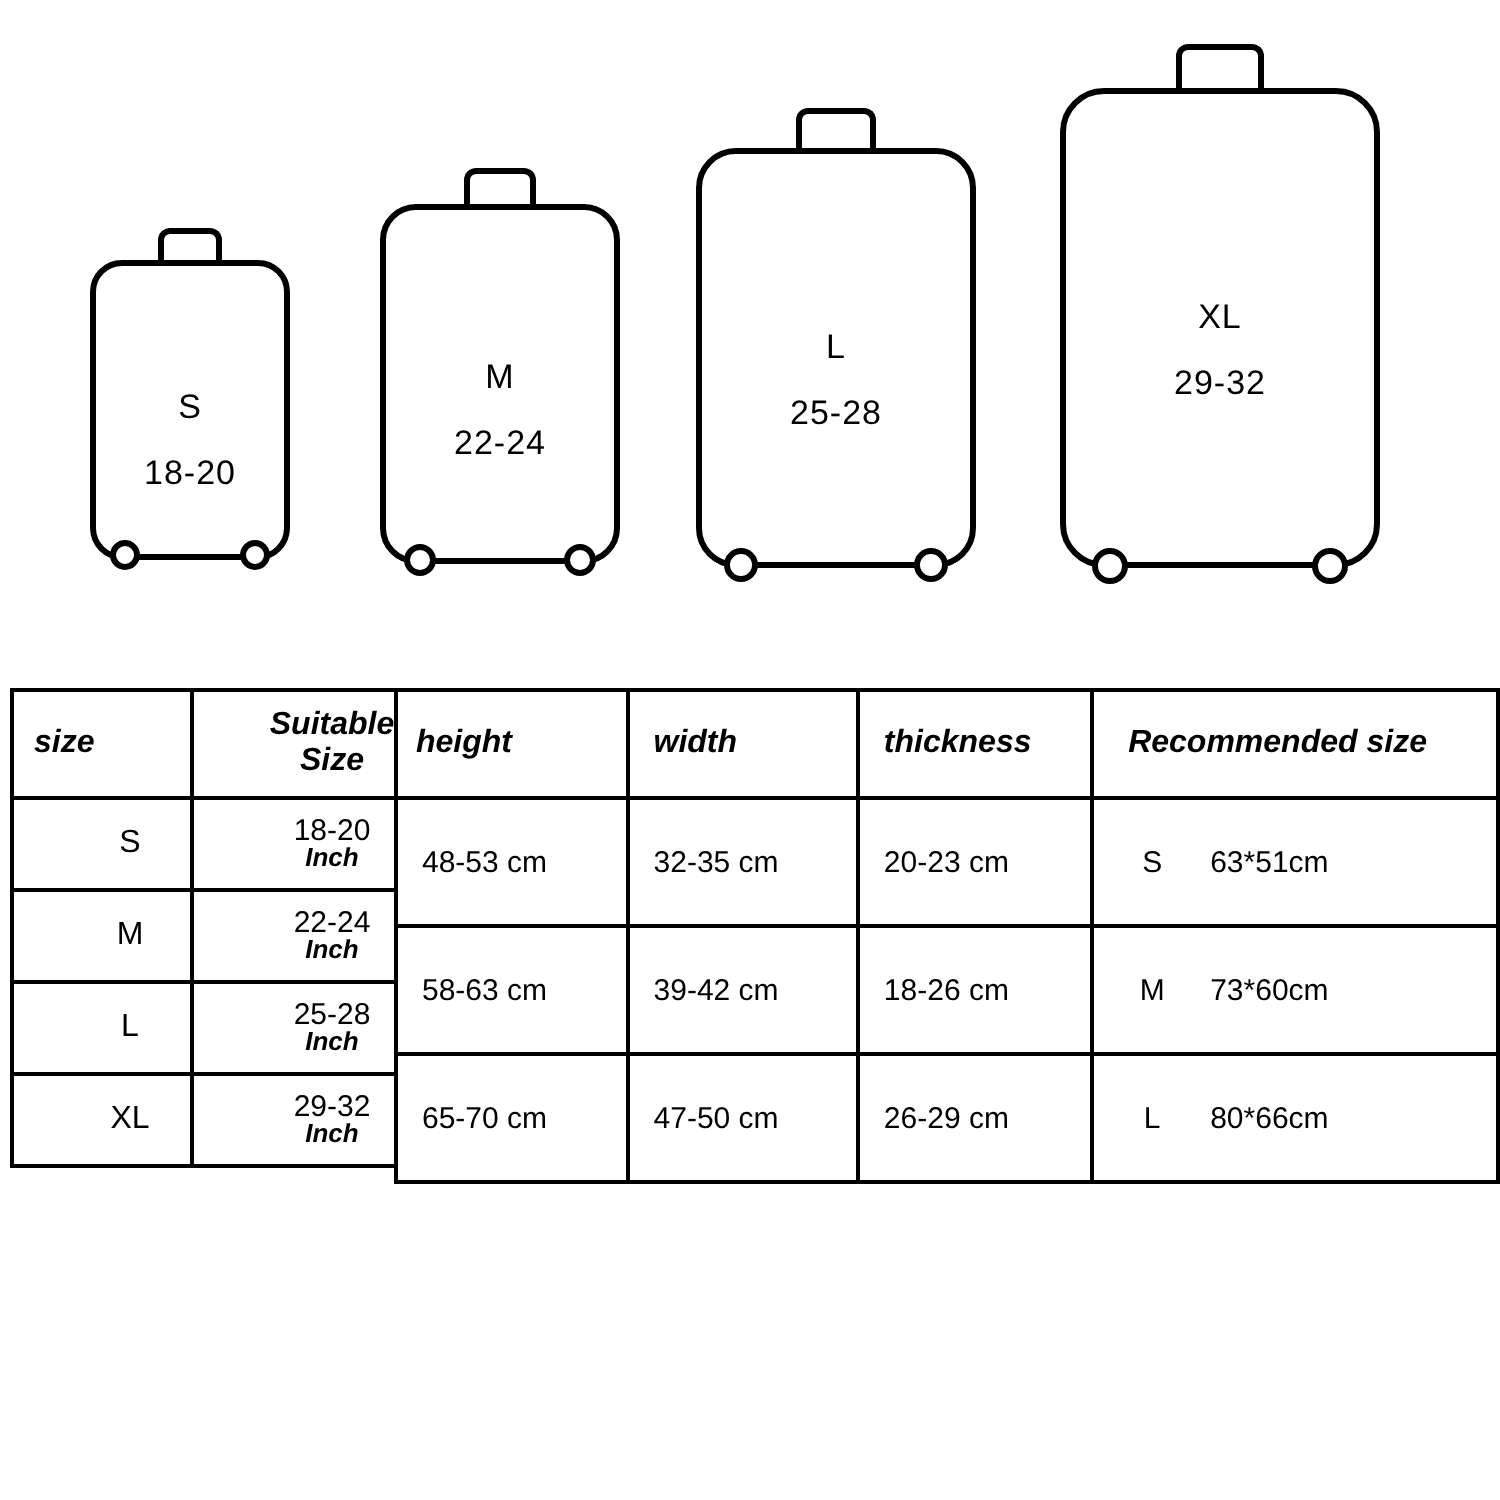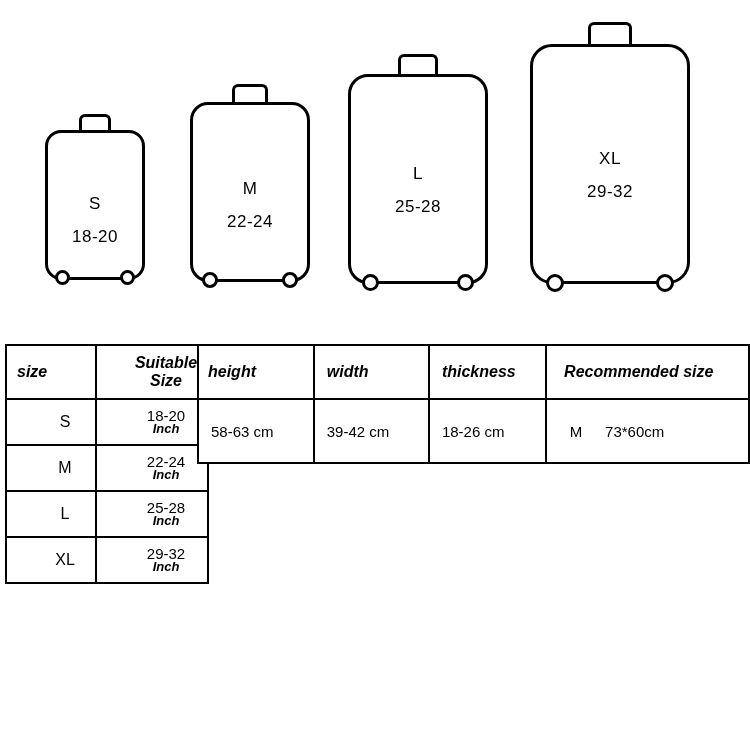--- a/index.html
+++ b/index.html
@@ -248,26 +248,48 @@
     <thead>
       <tr>
         <th class="c-h">height</th>
         <th class="c-w">width</th>
         <th class="c-t">thickness</th>
         <th class="c-r">Recommended size</th>
       </tr>
     </thead>
     <tbody>
       <tr>
+        <td class="c-h val">48-53 cm</td>
+        <td class="c-w val">32-35 cm</td>
+        <td class="c-t val">20-23 cm</td>
+        <td class="c-r rec-cell">
+          <div class="rec-inner">
+            <span class="rec-letter">S</span>
+            <span class="rec-dim">63*51cm</span>
+          </div>
+        </td>
+      </tr>
+      <tr>
         <td class="c-h val">58-63 cm</td>
         <td class="c-w val">39-42 cm</td>
         <td class="c-t val">18-26 cm</td>
         <td class="c-r rec-cell">
           <div class="rec-inner">
             <span class="rec-letter">M</span>
             <span class="rec-dim">73*60cm</span>
           </div>
         </td>
       </tr>
+      <tr>
+        <td class="c-h val">65-70 cm</td>
+        <td class="c-w val">47-50 cm</td>
+        <td class="c-t val">26-29 cm</td>
+        <td class="c-r rec-cell">
+          <div class="rec-inner">
+            <span class="rec-letter">L</span>
+            <span class="rec-dim">80*66cm</span>
+          </div>
+        </td>
+      </tr>
     </tbody>
   </table>
 
 </div>
 
 </body></html>

